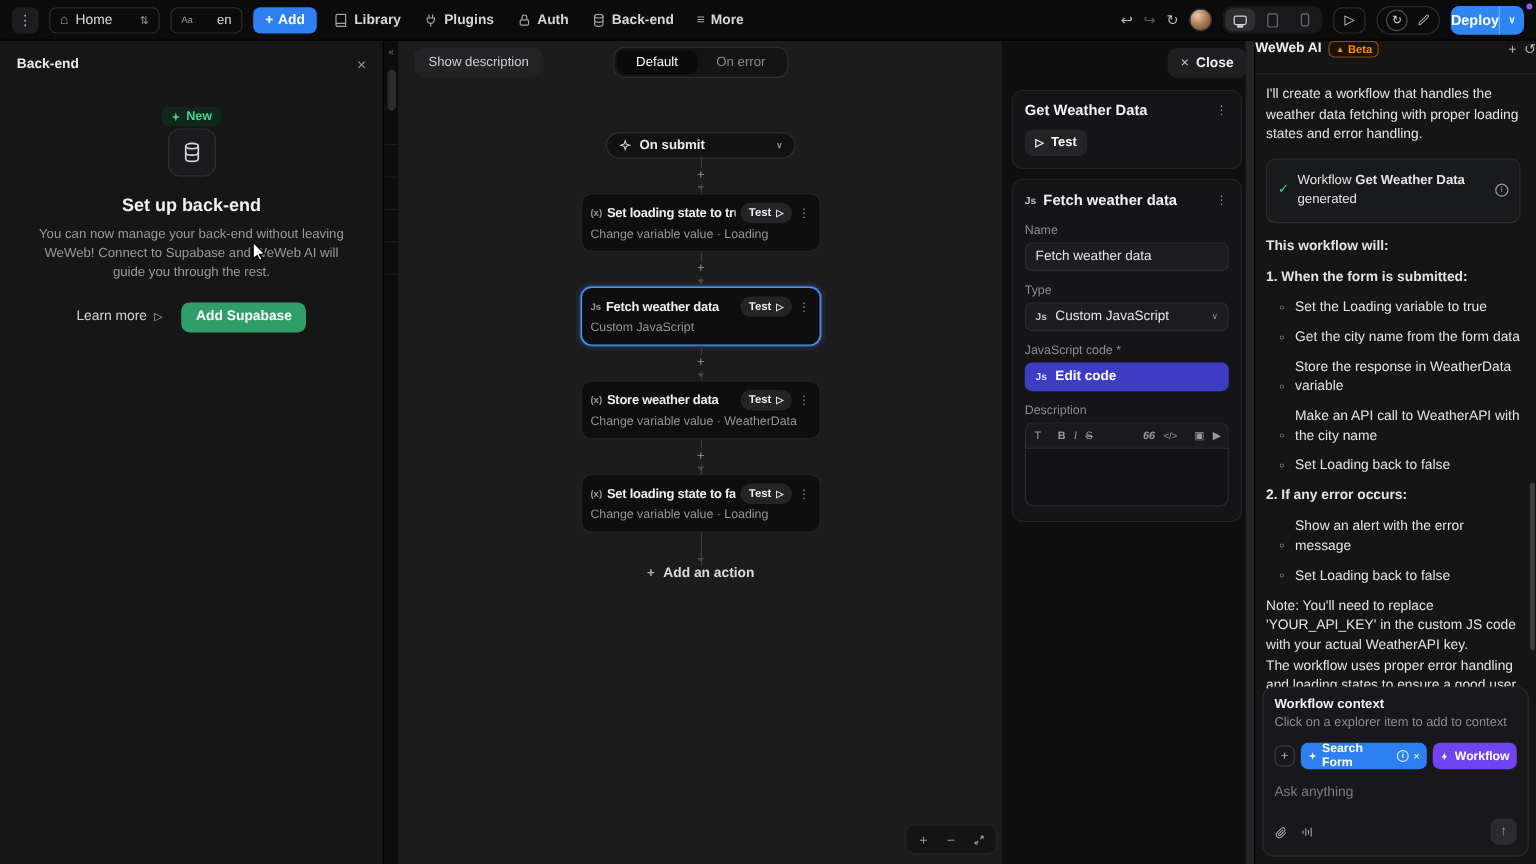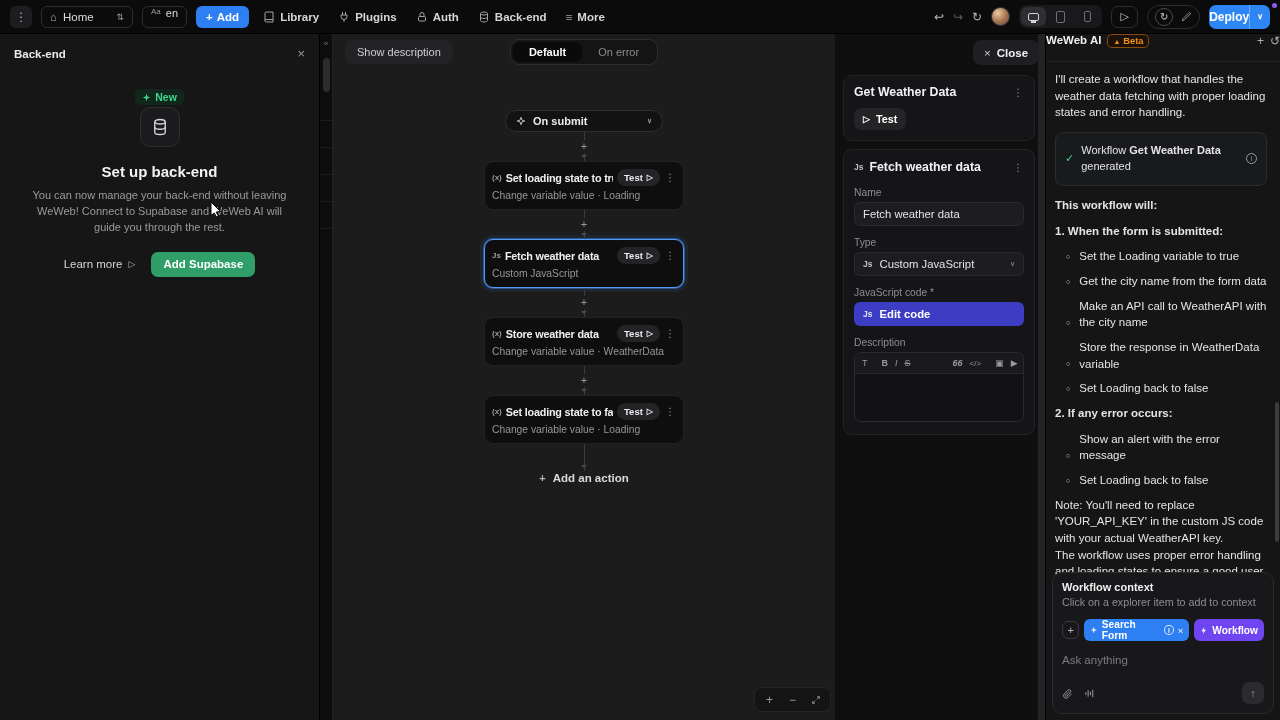--- a/index.html
+++ b/index.html
@@ -6,21 +6,21 @@
   html,body { background:#000; }
   body { font-family:"Liberation Sans", sans-serif; }
   .screen { position:relative; width:1280px; height:720px; background:#1c1c1d; overflow:hidden; color:#ececee; }
   svg { display:block; }
 
   
   .topbar { position:absolute; top:0; left:0; right:0; height:34px; background:#0b0b0c; border-bottom:1px solid #000; display:flex; align-items:center; padding:0 10px; gap:9px; z-index:9; }
   .tb-iconbtn { width:22px; height:22px; background:#1d1d1f; border-radius:6px; color:#b5b5b8; font-size:12px; display:flex; align-items:center; justify-content:center; }
   .tb-select { height:22px; width:92px; border:1px solid #2d2d30; border-radius:6px; display:flex; align-items:center; gap:6px; padding:0 8px; color:#dcdcde; font-size:11.5px; }
   .tb-select .grow { flex:1; }
-  .tb-lang { height:22px; border:1px solid #2d2d30; border-radius:6px; display:flex; gap:5px; padding:0 8px; color:#dcdcde; font-size:11px; }
+  .tb-lang { height:22px; border:1px solid #2d2d30; border-radius:6px; display:flex; align-items:center; gap:20px; padding:0 8px; color:#dcdcde; font-size:11px; }
   .tb-lang .t-ic { font-size:8px; color:#9a9a9e; }
   .tb-add { height:22px; background:#2d7ff2; border-radius:6px; color:#fff; font-size:11.5px; font-weight:700; padding:0 10px; display:flex; align-items:center; gap:4px; }
   .tb-item { display:flex; align-items:center; gap:5px; color:#d6d6d8; font-size:11.5px; font-weight:600; padding:0 5px; }
   .tb-item svg, .tb-item .g { color:#a5a5a9; }
   .tb-right { margin-left:auto; display:flex; align-items:center; gap:9px; }
   .ghost { color:#b9b9bc; font-size:12px; }
   .ghost.dim { color:#5d5d61; }
   .avatar { width:19px; height:19px; border-radius:50%; background:radial-gradient(circle at 35% 30%, #ecc9a0, #a3714f 55%, #6b4632); border:1px solid #3a3a3e; }
   .devgroup { display:flex; background:#19191b; border-radius:8px; padding:2px; gap:2px; }
   .devseg { width:25px; height:19px; border-radius:6px; display:flex; align-items:center; justify-content:center; color:#d5d5d8; }
@@ -59,21 +59,21 @@
   .strip { position:absolute; top:34px; left:320px; width:13px; bottom:0; background:#0d0d0e; border-right:1px solid #232325; }
   .strip-collapse { color:#7a7a7e; font-size:8px; text-align:center; padding-top:5px; }
   .strip-thumb { width:7px; height:34px; background:#2c2c2f; border-radius:4px; margin:10px auto 2px; }
   .strip-cell { height:27px; border-bottom:1px solid #1c1c1e; }
 
   
   .canvas { position:absolute; top:34px; left:333px; width:502px; bottom:0; background:#1c1c1d; }
   .show-desc { position:absolute; top:6px; left:12px; height:24px; background:#232325; border-radius:8px; color:#cfcfd2; font-size:11px; padding:0 12px; display:flex; align-items:center; }
   .mode-toggle { position:absolute; top:5px; left:50%; transform:translateX(-50%); height:26px; border:1px solid #2d2d30; background:#141415; border-radius:9px; display:flex; align-items:center; padding:2px; }
   .mode-seg { height:20px; padding:0 16px; display:flex; align-items:center; font-size:11px; color:#8c8c90; border-radius:7px; }
-  .mode-seg.active { background:#0a0a0b; color:#fff; font-weight:700; }
+  .mode-seg.active { background:#0a0a0b; color:#fff; font-weight:400; }
   .close-btn { position:absolute; top:40px; left:973px; height:25px; background:#1f1f21; border-radius:8px; color:#f0f0f2; font-weight:700; font-size:11.5px; display:flex; align-items:center; gap:6px; padding:0 11px; z-index:8; }
   .close-btn .x { font-weight:400; color:#cfcfd2; }
 
   .wf { position:absolute; top:76px; left:50%; transform:translateX(-50%); width:200px; display:flex; flex-direction:column; align-items:center; }
   .trigger { width:158px; height:22px; background:#121213; border:1px solid #2e2e31; border-radius:11px; display:flex; align-items:center; gap:7px; padding:0 10px; color:#ececee; font-size:11px; font-weight:600; }
   .trigger .grow { flex:1; }
   .trigger .caret { font-size:7px; color:#9a9a9e; }
   .connector { height:29px; position:relative; width:100%; display:flex; align-items:center; justify-content:center; }
   .connector::before { content:""; position:absolute; top:0; bottom:0; left:50%; width:1px; background:#3b3b3e; }
   .connector::after { content:""; position:absolute; bottom:0; left:50%; transform:translateX(-50%); border:3px solid transparent; border-top-color:#4a4a4e; }
@@ -517,25 +517,25 @@
       <div class="ai-li">
           <span class="dot">○</span>
           <span>Set the Loading variable to true</span>
         </div>
       <div class="ai-li">
           <span class="dot">○</span>
           <span>Get the city name from the form data</span>
         </div>
       <div class="ai-li">
           <span class="dot">○</span>
+          <span>Store the response in WeatherData variable</span>
+        </div>
+      <div class="ai-li">
+          <span class="dot">○</span>
           <span>Make an API call to WeatherAPI with the city name</span>
-        </div>
-      <div class="ai-li">
-          <span class="dot">○</span>
-          <span>Store the response in WeatherData variable</span>
         </div>
       <div class="ai-li">
           <span class="dot">○</span>
           <span>Set Loading back to false</span>
         </div>
 
       <div class="ai-bold">2. If any error occurs:</div>
 
       <div class="ai-li">
           <span class="dot">○</span>

